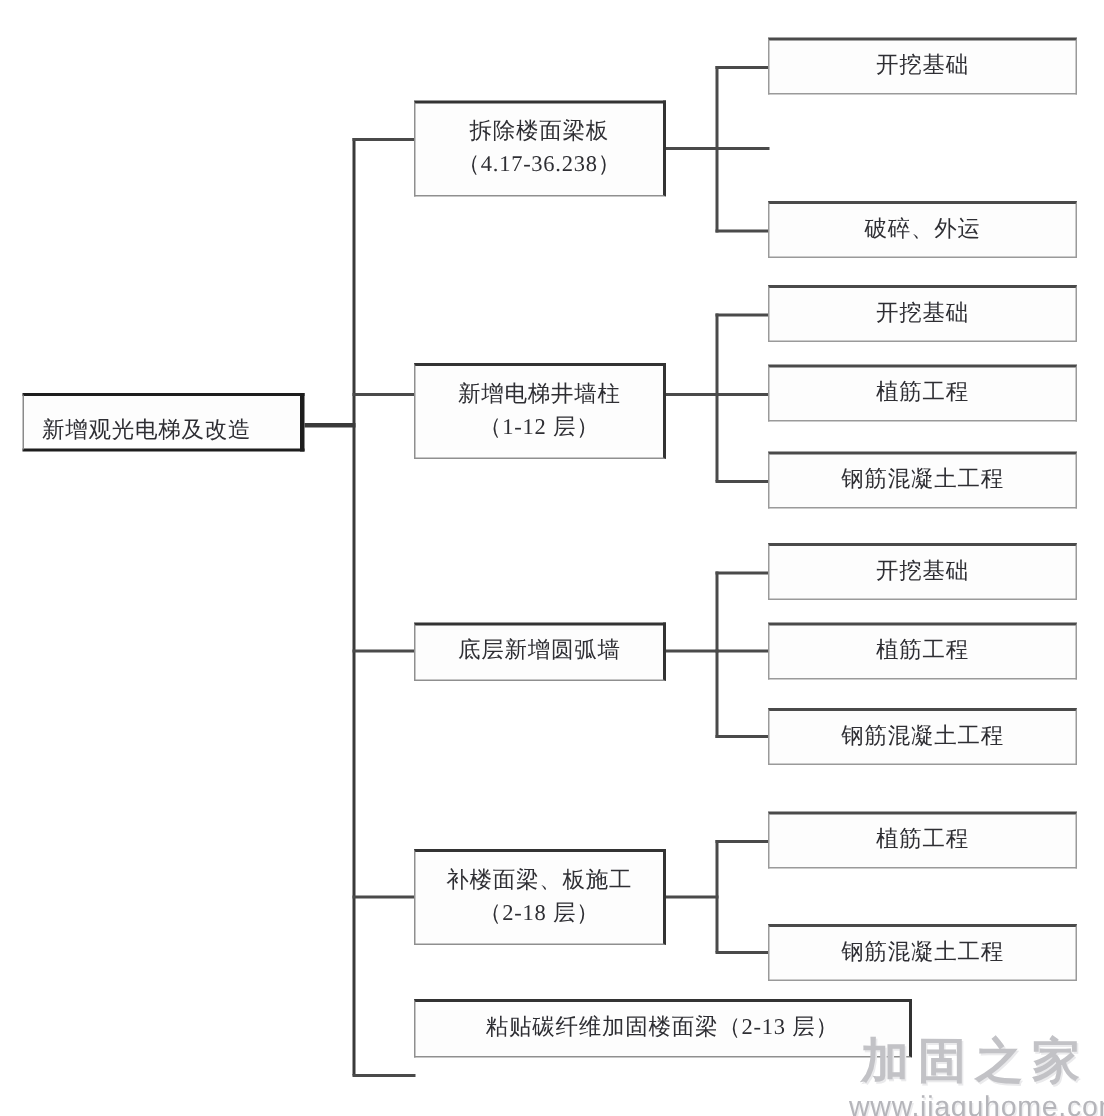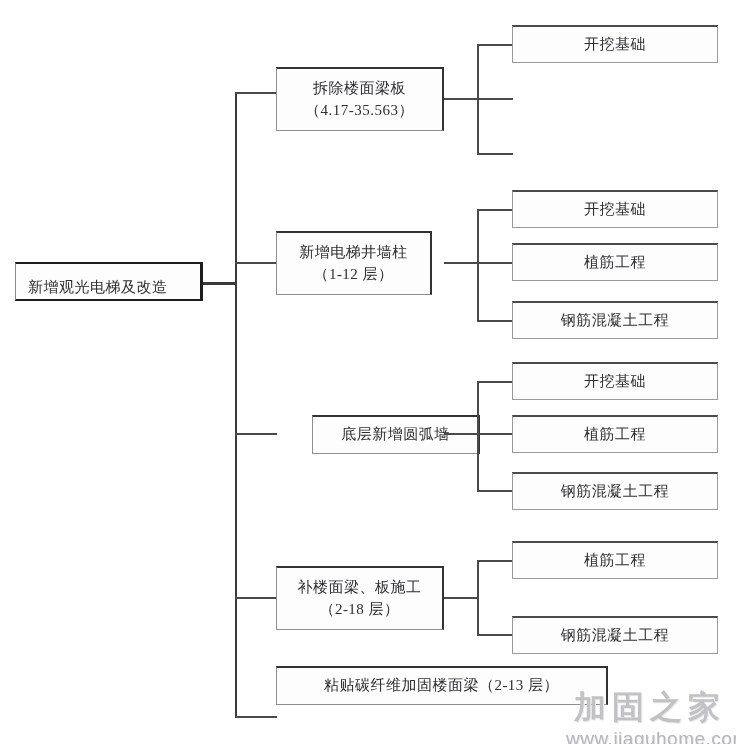--- a/index.html
+++ b/index.html
@@ -93,37 +93,40 @@
     <span>新增观光电梯及改造</span>
   </div>
 
   <div class="line h trunk" style="left:203px; top:282px; width:34px; height:3px;"></div>
 
   <div class="line v trunk" style="left:235px; top:92px; width:2px; height:625px;"></div>
 
   <div class="line h" style="left:235px; top:92px; width:42px; height:2px;"></div>
   <div class="node lvl2" style="left:276px; top:67px; width:168px; height:64px;">
     <span>拆除楼面梁板
-（4.17-35.563）</span>
+（4.17-36.238）</span>
   </div>
 
   <div class="line h" style="left:444px; top:98px; width:35px; height:2px;"></div>
   <div class="line v" style="left:477px; top:44px; width:2px; height:111px;"></div>
 
   <div class="line h" style="left:477px; top:44px; width:36px; height:2px;"></div>
   <div class="node leaf" style="left:512px; top:25px; width:206px; height:38px;">
     <span>开挖基础</span>
   </div>
 
   <div class="line h" style="left:477px; top:98px; width:36px; height:2px;"></div>
 
   <div class="line h" style="left:477px; top:153px; width:36px; height:2px;"></div>
+  <div class="node leaf" style="left:512px; top:134px; width:206px; height:38px;">
+    <span>破碎、外运</span>
+  </div>
 
   <div class="line h" style="left:235px; top:262px; width:42px; height:2px;"></div>
-  <div class="node lvl2" style="left:276px; top:231px; width:156px; height:64px;">
+  <div class="node lvl2" style="left:276px; top:242px; width:168px; height:64px;">
     <span>新增电梯井墙柱
 （1-12 层）</span>
   </div>
   <div class="line h" style="left:444px; top:262px; width:35px; height:2px;"></div>
   <div class="line v" style="left:477px; top:209px; width:2px; height:112px;"></div>
 
   <div class="line h" style="left:477px; top:209px; width:36px; height:2px;"></div>
   <div class="node leaf" style="left:512px; top:190px; width:206px; height:38px;">
     <span>开挖基础</span>
   </div>
@@ -132,21 +135,21 @@
   <div class="node leaf" style="left:512px; top:243px; width:206px; height:38px;">
     <span>植筋工程</span>
   </div>
 
   <div class="line h" style="left:477px; top:320px; width:36px; height:2px;"></div>
   <div class="node leaf" style="left:512px; top:301px; width:206px; height:38px;">
     <span>钢筋混凝土工程</span>
   </div>
 
   <div class="line h" style="left:235px; top:433px; width:42px; height:2px;"></div>
-  <div class="node lvl2" style="left:276px; top:415px; width:168px; height:39px;margin-left:36px;">
+  <div class="node lvl2" style="left:276px; top:415px; width:168px; height:39px;">
     <span>底层新增圆弧墙</span>
   </div>
   <div class="line h" style="left:444px; top:433px; width:35px; height:2px;"></div>
   <div class="line v" style="left:477px; top:381px; width:2px; height:111px;"></div>
 
   <div class="line h" style="left:477px; top:381px; width:36px; height:2px;"></div>
   <div class="node leaf" style="left:512px; top:362px; width:206px; height:38px;">
     <span>开挖基础</span>
   </div>
 

